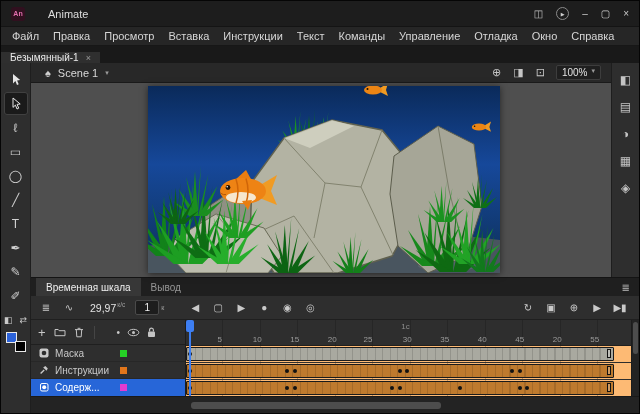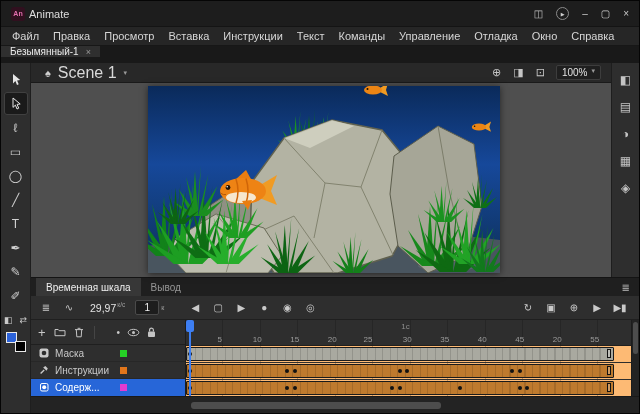--- a/index.html
+++ b/index.html
@@ -1,49 +1,49 @@
 <!DOCTYPE html>
 <html><head>
 <meta charset="utf-8">
 <style>
   html,body{margin:0;padding:0;background:#111}
   .window{position:relative;width:640px;height:414px;background:#252525;font-family:"Liberation Sans",sans-serif;overflow:hidden;border:1px solid #050505;box-sizing:border-box;user-select:none}
   .window *{box-sizing:border-box}
   
   .titlebar{height:26px;background:#1d1d1d;display:flex;align-items:center;padding:0 10px 0 10px;border-bottom:1px solid #141414}
   .logo{width:14px;height:14px;border-radius:3px;background:#31101f;color:#e36fae;font-size:7px;font-weight:bold;display:flex;align-items:center;justify-content:center}
-  .app-name{color:#dedede;font-size:11px;margin-left:4px}
+  .app-name{color:#dedede;font-size:11px;margin-left:23px}
   .tb-right{margin-left:auto;display:flex;align-items:center;gap:13px;color:#bdbdbd;font-size:10px}
   .circle-btn{width:13px;height:13px;border-radius:50%;border:1px solid #8a8a8a;display:flex;align-items:center;justify-content:center;font-size:5px;color:#cfcfcf}
   .win-ctl{font-size:10px;color:#c9c9c9}
   
   .menubar{height:19px;background:#262626;display:flex;align-items:center;padding-left:4px;border-bottom:1px solid #171717}
   .menu-item{padding:0 7px;font-size:11px;color:#d6d6d6;line-height:19px}
   
-  .docbar{height:17px;background:#191919;display:flex;align-items:flex-start}
+  .docbar{height:17px;background:#191919;display:flex;align-items:flex-end}
   .doc-tab{display:flex;align-items:center;background:#2f2f2f;padding:0 9px;gap:7px}
   .doc-title{font-size:10px;color:#e9e9e9}
   .doc-close{font-size:9px;color:#9a9a9a}
   
   .app-body{display:flex;height:350px}
   .toolbar-left{width:30px;background:#2e2e2e;border-right:1px solid #1e1e1e;display:flex;flex-direction:column;align-items:center;padding-top:5px;flex:none}
   .tool-btn{width:24px;height:23px;display:flex;align-items:center;justify-content:center;border-radius:3px;color:#d2d2d2;font-size:12px;margin-bottom:1px}
   .tool-btn.active{background:#1a1a1a;box-shadow:inset 0 0 0 1px #404040}
   .mini-row{display:flex;gap:7px;margin-top:7px;color:#c9c9c9}
   .mini-btn{font-size:9px;color:#c9c9c9}
   .chips{position:relative;width:20px;height:20px;margin-top:7px}
   .chip{position:absolute;width:11px;height:11px;border:1px solid #e9e9e9}
   .chip.fill{left:0;top:0}
   .chip.stroke{right:0;bottom:0}
   .col-right{flex:1;display:flex;flex-direction:column;min-width:0}
   .main-row{height:214px;display:flex}
   .stage-area{flex:1;display:flex;flex-direction:column;min-width:0}
   .editbar{height:20px;background:#282828;border-bottom:1px solid #1a1a1a;display:flex;align-items:center;padding:0 10px 0 14px;gap:7px;color:#d8d8d8}
   .scene-icon{font-size:11px;color:#cfcfcf}
-  .scene-name{font-size:16px}
+  .scene-name{font-size:11px}
   .chev{font-size:7px;color:#9a9a9a}
   .edit-actions{margin-left:auto;display:flex;align-items:center;gap:12px;color:#c6c6c6}
   .edit-action{font-size:11px;color:#c6c6c6}
   .zoom-box{display:flex;align-items:flex-start;gap:4px;font-size:10px;color:#e2e2e2;background:#1f1f1f;border:1px solid #3d3d3d;border-radius:2px;padding:1px 5px;margin-left:4px}
   .pasteboard{flex:1;position:relative;background:#4f4f4f}
   .stage{position:absolute;left:117px;top:3px;width:352px;height:187px;box-shadow:0 1px 7px rgba(0,0,0,.55);background:#0a2a5c}
   .stage svg{display:block}
   .right-strip{width:28px;background:#2e2e2e;border-left:1px solid #1e1e1e;display:flex;flex-direction:column;align-items:center;gap:13px;padding-top:10px;flex:none}
   .strip-icon{font-size:12px;color:#c4c4c4}
   

